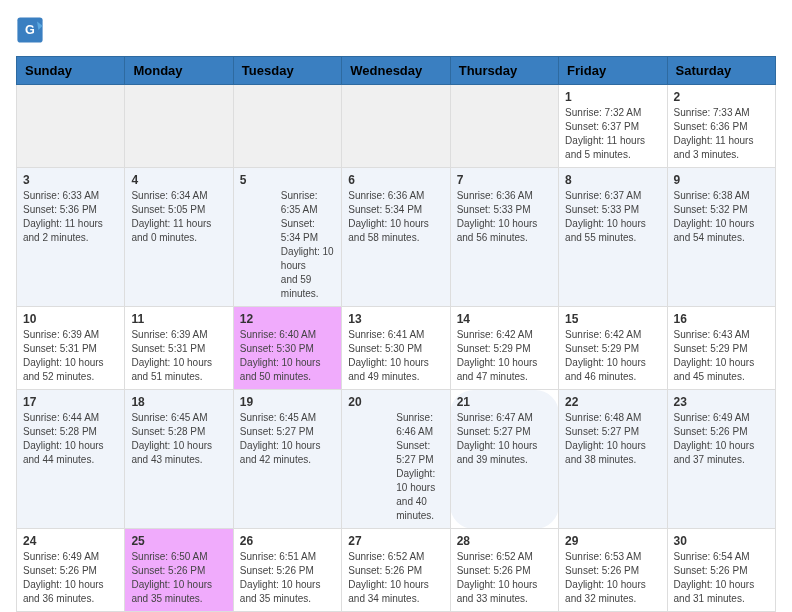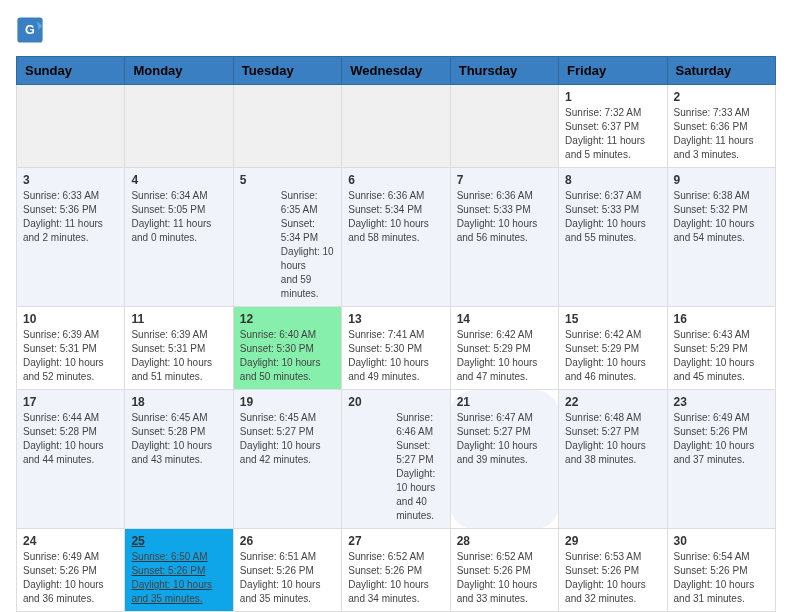--- a/index.html
+++ b/index.html
@@ -207,30 +207,30 @@
 Daylight: 10 hours
 and 52 minutes.</div>
         </td>
         <td style="background: rgb(255, 255, 255);">
           <div class="day-number">11</div>
           <div class="day-info" style="white-space: pre-line;">Sunrise: 6:39 AM
 Sunset: 5:31 PM
 Daylight: 10 hours
 and 51 minutes.</div>
         </td>
-        <td style="background: #86efac;">
+        <td style="background: #f0abfc;">
           <div class="day-number">12</div>
           <div class="day-info" style="white-space: pre-line;">Sunrise: 6:40 AM
 Sunset: 5:30 PM
 Daylight: 10 hours
 and 50 minutes.</div>
         </td>
         <td style="background: rgb(255, 255, 255);">
           <div class="day-number">13</div>
-          <div class="day-info" style="white-space: pre-line;">Sunrise: 7:41 AM
+          <div class="day-info" style="white-space: pre-line;">Sunrise: 6:41 AM
 Sunset: 5:30 PM
 Daylight: 10 hours
 and 49 minutes.</div>
         </td>
         <td style="background: rgb(255, 255, 255);">
           <div class="day-number">14</div>
           <div class="day-info" style="white-space: pre-line;">Sunrise: 6:42 AM
 Sunset: 5:29 PM
 Daylight: 10 hours
 and 47 minutes.</div>
@@ -302,21 +302,21 @@
         </td>
       </tr>
       <tr>
         <td style="background: rgb(255, 255, 255);">
           <div class="day-number">24</div>
           <div class="day-info" style="white-space: pre-line;">Sunrise: 6:49 AM
 Sunset: 5:26 PM
 Daylight: 10 hours
 and 36 minutes.</div>
         </td>
-        <td style="background: #0ea5e9; text-decoration: underline;">
+        <td style="background: #f0abfc;">
           <div class="day-number">25</div>
           <div class="day-info" style="white-space: pre-line;">Sunrise: 6:50 AM
 Sunset: 5:26 PM
 Daylight: 10 hours
 and 35 minutes.</div>
         </td>
         <td style="background: rgb(255, 255, 255);">
           <div class="day-number">26</div>
           <div class="day-info" style="white-space: pre-line;">Sunrise: 6:51 AM
 Sunset: 5:26 PM

